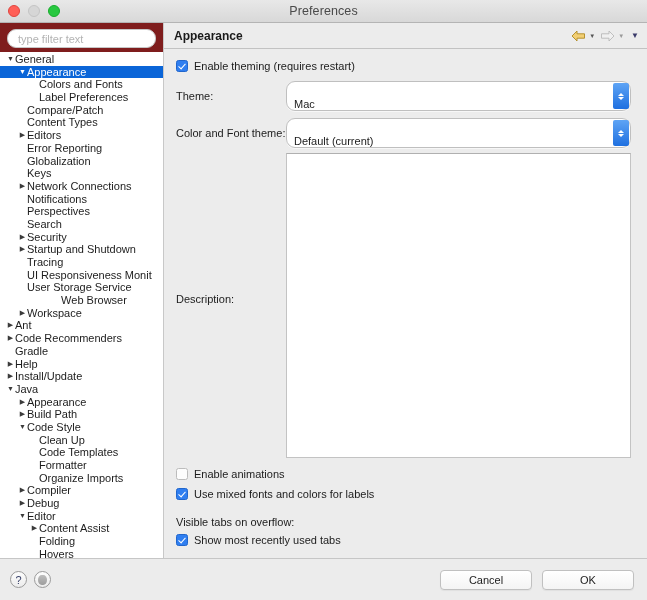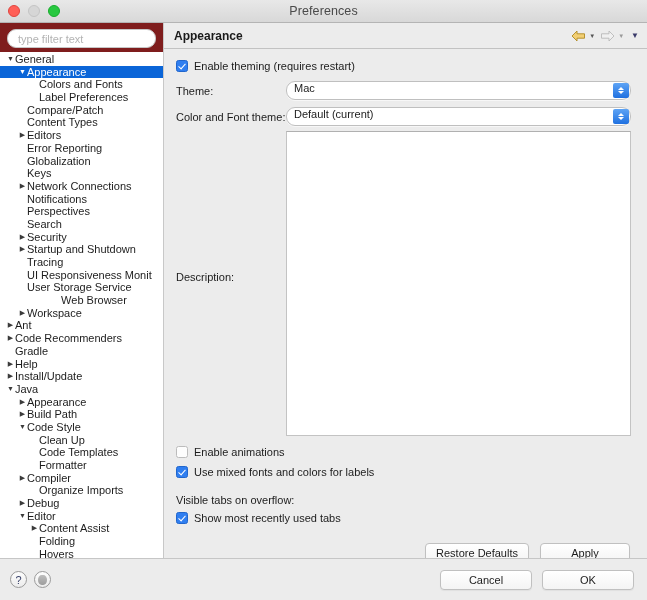--- a/index.html
+++ b/index.html
@@ -231,28 +231,28 @@
     margin-top: 7px;
   }
   .form-label {
     width: 110px;
     flex: 0 0 110px;
     font-size: 11px;
     color: #1c1c1c;
   }
   .combo {
     flex: 1 1 auto;
-    height: 19px;
+    height: 30px;
     box-sizing: border-box;
     background: #fff;
     border: 1px solid #bfbfbf;
     border-radius: 9px;
     position: relative;
     display: flex;
-    align-items: flex-start;
+    align-items: flex-end;
     padding-left: 7px;
     font-size: 11px;
     color: #1c1c1c;
     box-shadow: 0 1px 0 rgba(255,255,255,0.6);
   }
   .combo-arrow {
     position: absolute;
     right: 1px; top: 1px; bottom: 1px;
     width: 16px;
     background: linear-gradient(to bottom, #5ea4f5, #1f70e0);
@@ -514,27 +514,27 @@
             <span class="tree-label">Clean Up</span>
           </div>
           <div class="tree-row" style="padding-left: 30px;">
             <span class="tw blank"></span>
             <span class="tree-label">Code Templates</span>
           </div>
           <div class="tree-row" style="padding-left: 30px;">
             <span class="tw blank"></span>
             <span class="tree-label">Formatter</span>
           </div>
+          <div class="tree-row" style="padding-left: 30px;">
+            <span class="tw blank"></span>
+            <span class="tree-label">Organize Imports</span>
+          </div>
           <div class="tree-row" style="padding-left: 18px;">
             <span class="tw">▶</span>
             <span class="tree-label">Compiler</span>
-          </div>
-          <div class="tree-row" style="padding-left: 30px;">
-            <span class="tw blank"></span>
-            <span class="tree-label">Organize Imports</span>
           </div>
           <div class="tree-row" style="padding-left: 18px;">
             <span class="tw">▶</span>
             <span class="tree-label">Debug</span>
           </div>
           <div class="tree-row" style="padding-left: 18px;">
             <span class="tw">▼</span>
             <span class="tree-label">Editor</span>
           </div>
           <div class="tree-row" style="padding-left: 30px;">

